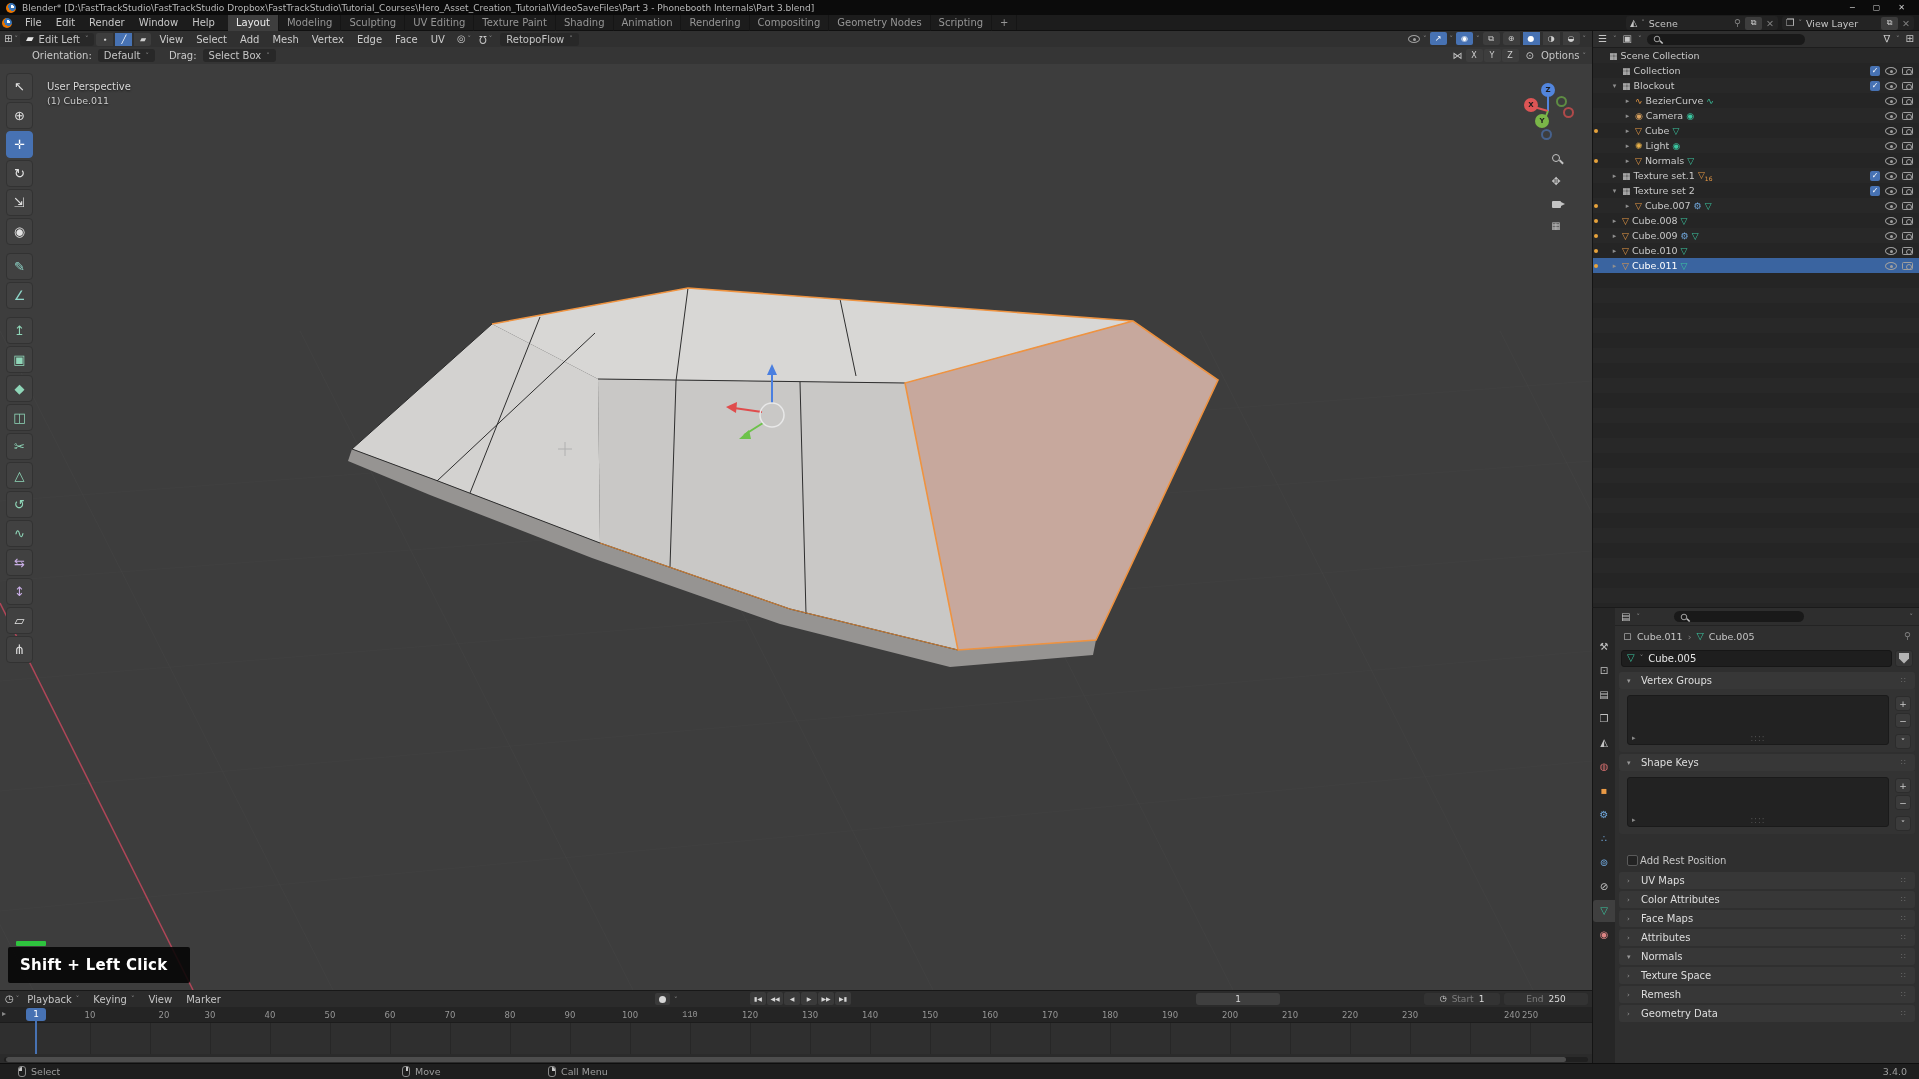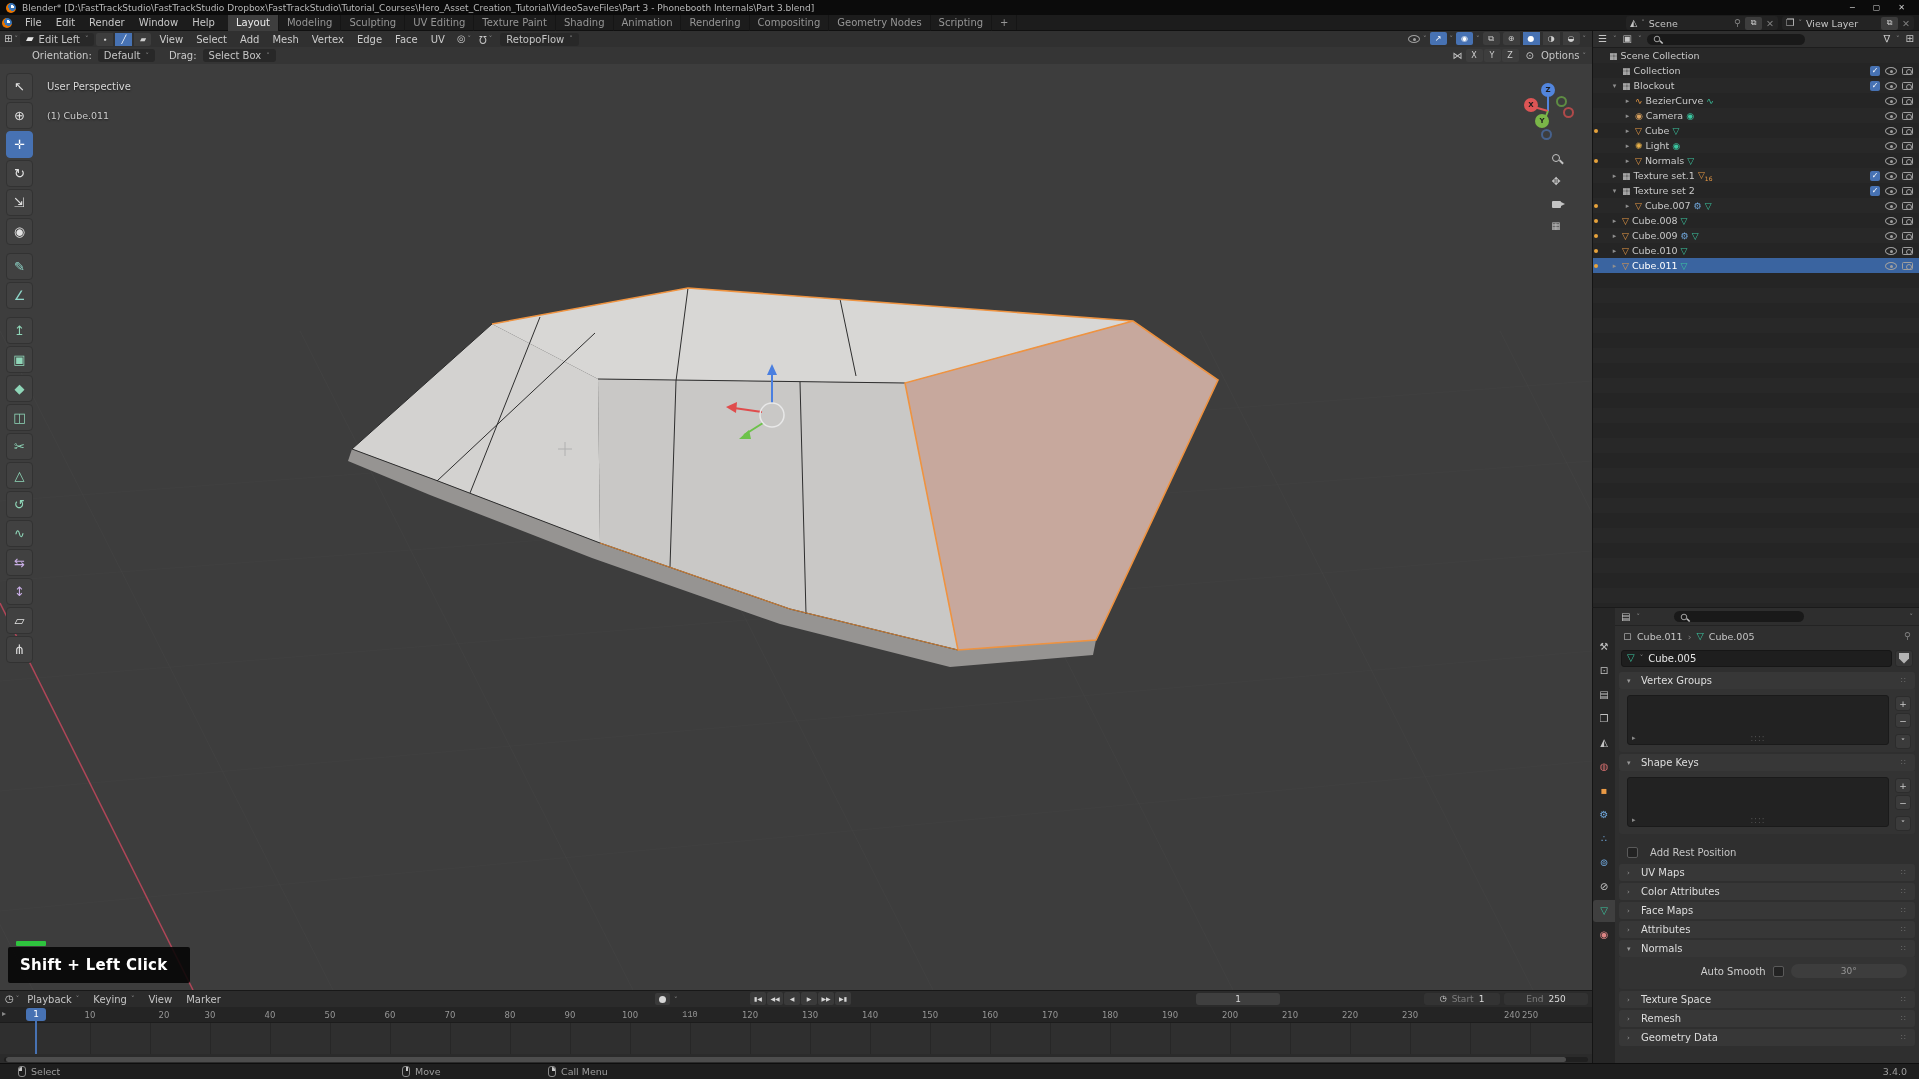--- a/index.html
+++ b/index.html
@@ -32,21 +32,21 @@
 .ibtn.joinl{border-radius:2px 0 0 2px}.ibtn.joinm{border-radius:0}.ibtn.joinr{border-radius:0 2px 2px 0}
 #vp-menus{display:flex;gap:1px}
 #vp-menus .menu-item{padding:1px 6px;color:#cccccc}
 .vp-right{position:absolute;right:6px;display:flex;align-items:center;gap:3px}
 
 #vp-toolbar{position:absolute;left:6px;top:42px;display:flex;flex-direction:column;gap:2px;z-index:4}
 .tool-btn{width:27px;height:27px;background:#414141;border:1px solid #323232;border-radius:4px;display:flex;align-items:center;justify-content:center;font-size:13px}
 .tool-btn.active{background:#4772b3;border-color:#4772b3;color:#fff}
 
 #vp-info{position:absolute;left:47px;top:50px;color:#d8d8d8;text-shadow:0 1px 2px rgba(0,0,0,.6);z-index:3}
-#vp-info .l2{font-size:9.5px;color:#cdcdcd;margin-top:18px}
+#vp-info .l2{font-size:9.5px;color:#cdcdcd;margin-top:3px}
 
 #nav-gizmo{position:absolute;left:1500px;top:40px;width:92px;height:175px;z-index:4}
 .ball{position:absolute;width:14px;height:14px;border-radius:50%;font-size:7px;display:flex;align-items:center;justify-content:center;color:#1d1d1d;font-weight:bold}
 .ball.hollow{width:11px;height:11px;border:2px solid;background:transparent}
 .navbtn{position:absolute;width:18px;height:18px;border-radius:50%;display:flex;align-items:center;justify-content:center;color:#c3c3c3;font-size:10px}
 .lens{width:8px;height:8px;border:1.5px solid #c3c3c3;border-radius:50%;position:relative;display:inline-block}
 .lens::after{content:'';position:absolute;left:6px;top:6px;width:5px;height:1.5px;background:#c3c3c3;transform:rotate(45deg)}
 .camico{width:9px;height:7px;background:#c3c3c3;border-radius:1px;position:relative;display:inline-block}
 .camico::after{content:'';position:absolute;right:-4px;top:1px;border-left:4px solid #c3c3c3;border-top:2.5px solid transparent;border-bottom:2.5px solid transparent}
 
@@ -84,21 +84,21 @@
 .sbtn{width:18px;height:17px;background:#373737;border:1px solid #2a2a2a;border-radius:3px;display:flex;align-items:center;justify-content:center}
 .panel-hdr{height:17px;background:#373737;display:flex;align-items:center;gap:6px;padding:0 8px;margin:2px 4px 0 4px;border-radius:3px;color:#dedede}
 .panel-hdr .pc{font-size:7px;color:#9a9a9a;width:8px}
 .panel-hdr .grip{margin-left:auto;color:#6e6e6e;font-size:8px;letter-spacing:1px}
 .panel-body{background:#333333;margin:0 4px;padding:6px 26px 7px 8px;position:relative;border-radius:0 0 3px 3px}
 .listbox{height:50px;background:#222222;border:1px solid #1a1a1a;border-radius:3px;position:relative}
 .listbox .corner{position:absolute;left:4px;bottom:2px;font-size:7px;color:#888}
 .listbox .grip2{position:absolute;left:50%;bottom:1px;transform:translateX(-50%);color:#555;font-size:8px;letter-spacing:1px}
 .side-btns{position:absolute;right:4px;top:7px;display:flex;flex-direction:column;gap:2px}
 .side-btns .sb{width:16px;height:15px;background:#3b3b3b;border:1px solid #2c2c2c;border-radius:3px;color:#ccc;display:flex;align-items:center;justify-content:center;font-size:9px}
-.chk-row{height:20px;display:flex;align-items:center;gap:12px;padding:0 0 0 12px;margin-top:8px}
+.chk-row{height:20px;display:flex;align-items:center;gap:2px;padding:0 0 0 12px;margin-top:16px}
 .chk{width:11px;height:11px;background:#232323;border:1px solid #5a5a5a;border-radius:2px;display:inline-block}
 .as-row{height:24px;display:flex;align-items:center;gap:7px;padding-left:44px}
 .as-label{width:96px;text-align:right;color:#cfcfcf}
 .slider{width:118px;height:14px;background:#3d3d3d;border-radius:7px;display:flex;align-items:center;justify-content:center;color:#969696;font-size:9px}
 
 #timeline{position:absolute;left:0;top:990px;width:1592px;height:73px;background:#2b2b2b;border-top:1px solid #181818}
 #tl-header{position:absolute;left:0;top:0;width:100%;height:16px;display:flex;align-items:center;gap:2px;padding:0 5px}
 #tl-menus{display:flex;gap:2px}
 #tl-menus .menu-item{padding:1px 6px;display:inline-flex;gap:4px;align-items:center}
 #tl-transport{position:absolute;left:750px;top:1px;display:flex;gap:1px}
@@ -702,27 +702,20 @@
         </div>
         <div class="panel-hdr">
           <span class="pc">›</span>
           <span>Attributes</span>
           <span class="grip">∷</span>
         </div>
         <div class="panel-hdr">
           <span class="pc">▾</span>
           <span>Normals</span>
           <span class="grip">∷</span>
-        </div>
-        <div class="panel-body" style="padding: 2px 8px 6px;">
-          <div class="as-row">
-            <span class="as-label">Auto Smooth</span>
-            <span class="chk"></span>
-            <span class="slider">30°</span>
-          </div>
         </div>
         <div class="panel-hdr">
           <span class="pc">›</span>
           <span>Texture Space</span>
           <span class="grip">∷</span>
         </div>
         <div class="panel-hdr">
           <span class="pc">›</span>
           <span>Remesh</span>
           <span class="grip">∷</span>

